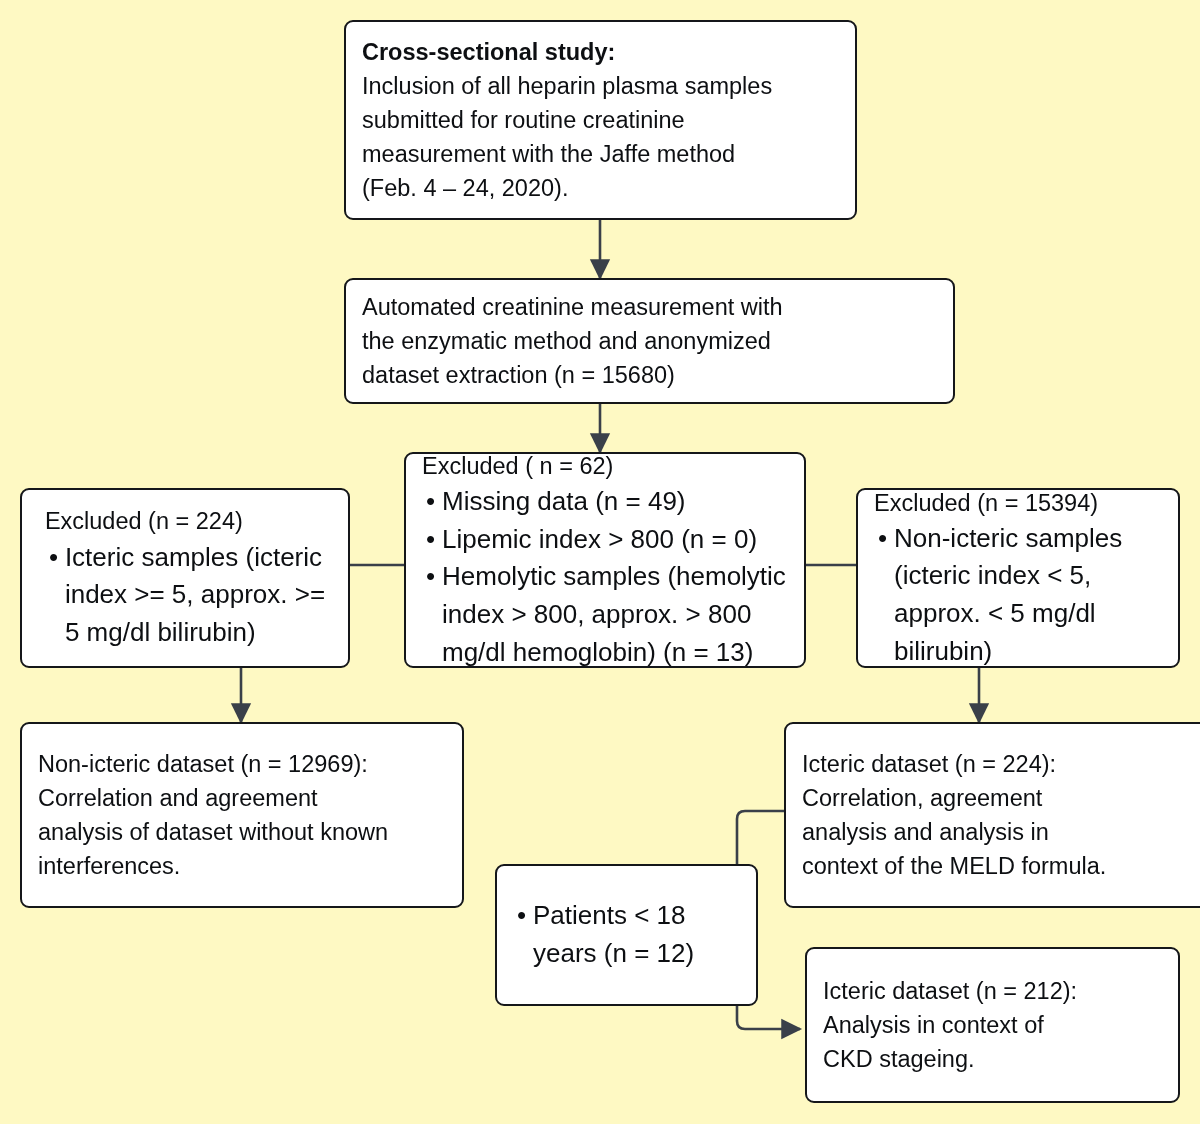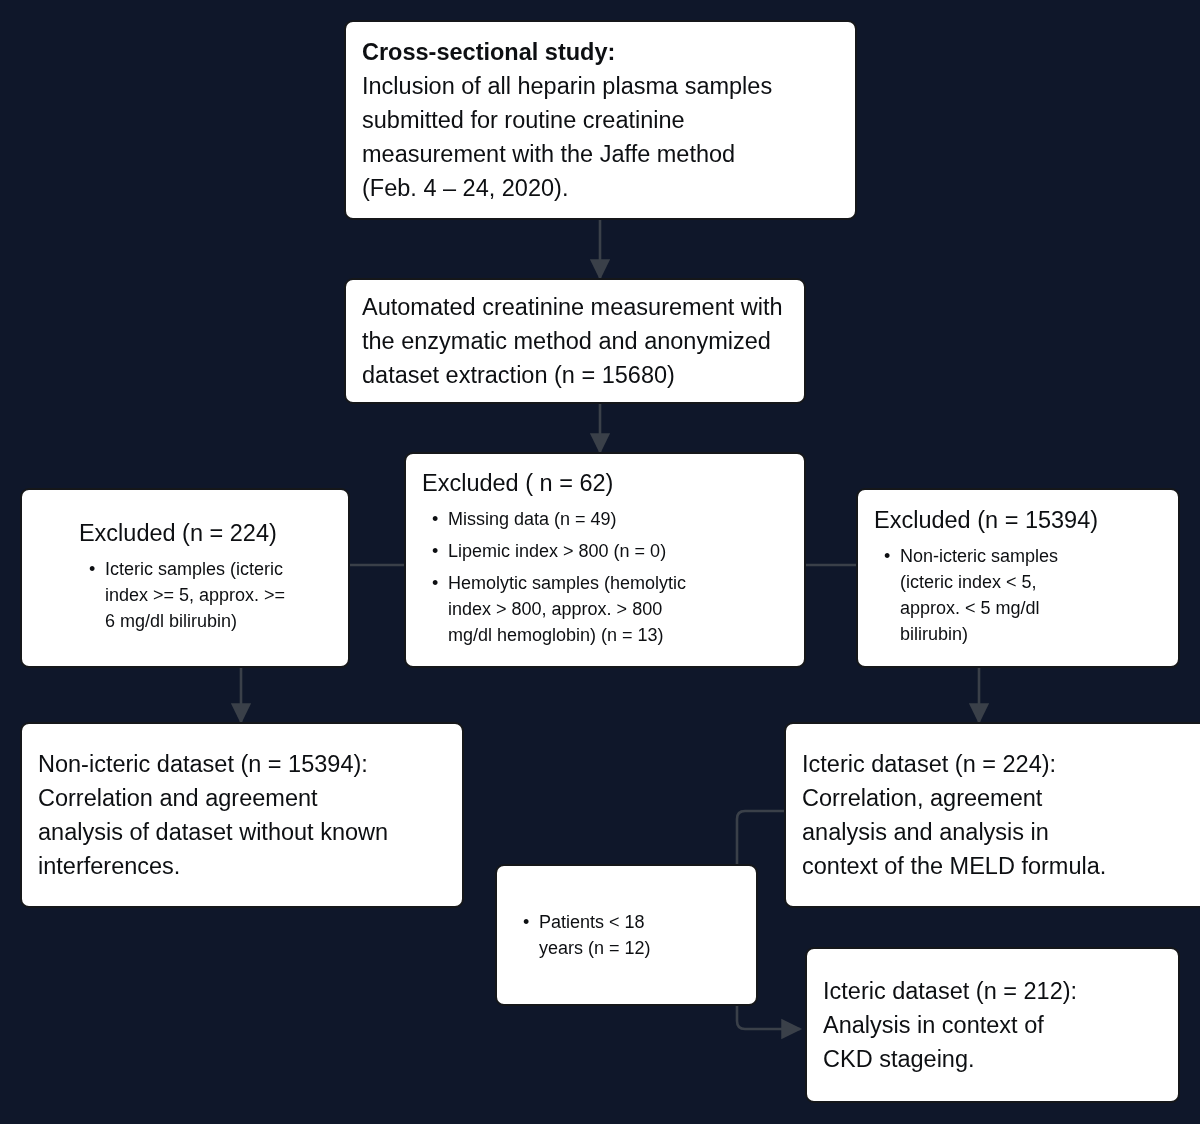--- a/index.html
+++ b/index.html
@@ -8,21 +8,21 @@
     padding: 0;
     background: #ffffff;
   }
   body {
     font-family: "Liberation Sans", "DejaVu Sans", sans-serif;
   }
   #canvas {
     position: relative;
     width: 1200px;
     height: 1124px;
-    background: #0f172a;
+    background: #fef9c3;
     overflow: hidden;
   }
   .box {
     position: absolute;
     box-sizing: border-box;
     border: 2.6px solid #15171a;
     border-radius: 9px;
     background: #ffffff;
     display: flex;
     flex-direction: column;
@@ -38,26 +38,26 @@
     color: #0d0f12;
     white-space: pre;
   }
   .line.bold { font-weight: bold; }
   .bullets {
     list-style: none;
     margin: 0;
     padding: 0;
   }
   .bullets li {
-    font-size: 18px;
+    font-size: 26px;
     line-height: 1.45;
     color: #0d0f12;
     position: relative;
     padding-left: 20px;
-    margin: 6px;
+    margin: 0;
   }
   .bullets li::before {
     content: "\2022";
     position: absolute;
     left: 4px;
     top: 0;
   }
   .bullets li .cont { display: block; }
   svg.wires {
     position: absolute;
@@ -97,21 +97,21 @@
   <div class="box" style="left:344px; top:20px; width:513px; height:200px;">
     <div class="inner">
       <div class="line bold">Cross-sectional study:</div>
       <div class="line">Inclusion of all heparin plasma samples</div>
       <div class="line">submitted for routine creatinine</div>
       <div class="line">measurement with the Jaffe method</div>
       <div class="line">(Feb. 4 – 24, 2020).</div>
     </div>
   </div>
 
-  <div class="box" style="left:344px; top:278px; width:462px; height:126px;">
+  <div class="box" style="left:344px; top:278px; width:611px; height:126px;">
     <div class="inner">
       <div class="line">Automated creatinine measurement with</div>
       <div class="line">the enzymatic method and anonymized</div>
       <div class="line">dataset extraction (n = 15680)</div>
     </div>
   </div>
 
   <div class="box" style="left:404px; top:452px; width:402px; height:216px;justify-content:center;">
     <div class="inner">
       <div class="line">Excluded ( n = 62)</div>
@@ -131,21 +131,21 @@
     </div>
   </div>
 
   <div class="box" style="left:20px; top:488px; width:330px; height:180px;align-items:center;">
     <div class="inner">
       <div class="line">Excluded (n = 224)</div>
       <ul class="bullets">
         <li>
           <span class="cont">Icteric samples (icteric</span>
           <span class="cont">index &gt;= 5, approx. &gt;=</span>
-          <span class="cont">6 mg/dl bilirubin)</span>
+          <span class="cont">5 mg/dl bilirubin)</span>
         </li>
       </ul>
     </div>
   </div>
 
   <div class="box" style="left:856px; top:488px; width:324px; height:180px;justify-content:center;">
     <div class="inner">
       <div class="line">Excluded (n = 15394)</div>
       <ul class="bullets">
         <li>
@@ -153,21 +153,21 @@
           <span class="cont">(icteric index &lt; 5,</span>
           <span class="cont">approx. &lt; 5 mg/dl</span>
           <span class="cont">bilirubin)</span>
         </li>
       </ul>
     </div>
   </div>
 
   <div class="box" style="left:20px; top:722px; width:444px; height:186px;">
     <div class="inner">
-      <div class="line">Non-icteric dataset (n = 15394):</div>
+      <div class="line">Non-icteric dataset (n = 12969):</div>
       <div class="line">Correlation and agreement</div>
       <div class="line">analysis of dataset without known</div>
       <div class="line">interferences.</div>
     </div>
   </div>
 
   <div class="box" style="left:784px; top:722px; width:424px; height:186px;">
     <div class="inner">
       <div class="line">Icteric dataset (n = 224):</div>
       <div class="line">Correlation, agreement</div>

